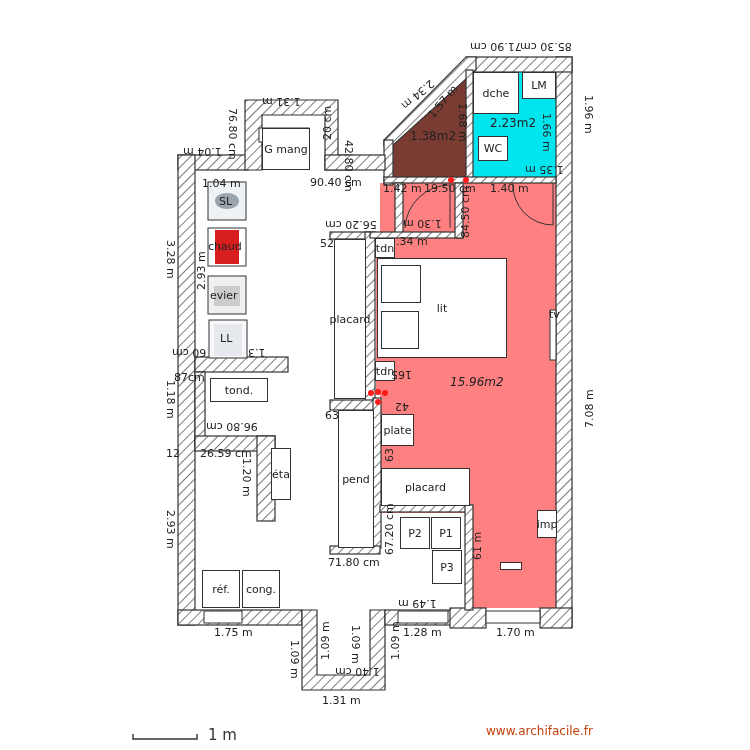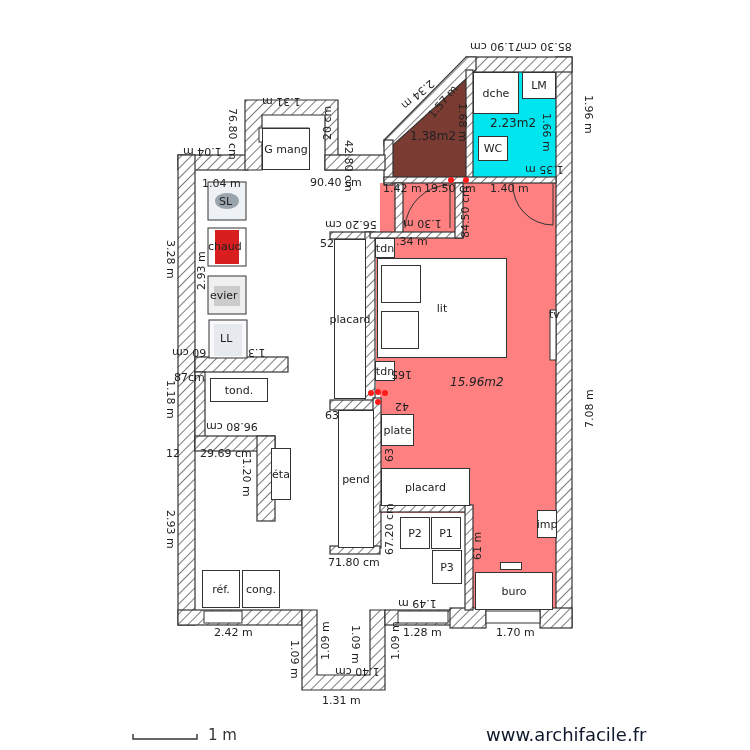--- a/index.html
+++ b/index.html
@@ -4,21 +4,21 @@
 <style>
   html,body{margin:0;padding:0;background:#fff;}
   body{width:750px;height:750px;position:relative;overflow:hidden;font-family:"DejaVu Sans","Liberation Sans",sans-serif;color:#222;}
   #plan{position:absolute;left:0;top:0;width:750px;height:750px;}
   .lbl{position:absolute;font-size:11px;line-height:12px;white-space:nowrap;color:#222;}
   .lbl.big{font-size:12px;}
   .rot180{transform:rotate(180deg);}
   .rot90{transform:rotate(90deg);transform-origin:left top;}
   .rot270{transform:rotate(-90deg);transform-origin:left top;}
   .obj{position:absolute;background:#fff;border:1.5px solid #333;box-sizing:border-box;font-size:11px;display:flex;align-items:center;justify-content:center;color:#222;}
-  .credit{position:absolute;left:486px;top:724px;font-size:18px;color:#0f172a;}
+  .credit{position:absolute;left:486px;top:724px;font-size:12px;color:#c2410c;}
   .scale-lbl{position:absolute;left:208px;top:726px;font-size:15px;color:#333;}
 </style>
 </head>
 <body>
 
 <div id="plan">
 <svg width="750" height="750" viewBox="0 0 750 750">
   <defs>
     <pattern id="hatch" patternUnits="userSpaceOnUse" width="7" height="7" patternTransform="rotate(45)">
       <rect width="7" height="7" fill="#fff"></rect>
@@ -138,21 +138,20 @@
 <div class="obj" style="left:375px;top:361px;width:20px;height:20px;">tdn</div>
 <div class="lbl" style="left:549px;top:309px;">tv</div>
 <div class="obj" style="left:338px;top:410px;width:36px;height:138px;text-align:right;">pend</div>
 <div class="obj" style="left:381px;top:414px;width:33px;height:32px;">plate</div>
 <div class="obj" style="left:381px;top:468px;width:89px;height:38px;">placard</div>
 <div class="obj" style="left:537px;top:510px;width:20px;height:28px;">imp</div>
 <div class="obj" style="left:400px;top:517px;width:30px;height:32px;">P2</div>
 <div class="obj" style="left:431px;top:517px;width:30px;height:32px;">P1</div>
 <div class="obj" style="left:432px;top:550px;width:30px;height:34px;">P3</div>
 <div class="obj" style="left:500px;top:562px;width:22px;height:8px;"></div>
-<div class="obj" style="left:475px;top:572px;width:78px;height:38px;">buro</div>
 
 
 <div class="lbl big" style="left:450px;top:376px;font-style:italic;">15.96m2</div>
 <div class="lbl big" style="left:490px;top:117px;">2.23m2</div>
 <div class="lbl big" style="left:410px;top:130px;">1.38m2</div>
 
 
 <div class="lbl rot180" style="left:520px;top:40px;">85.30 cm</div>
 <div class="lbl rot180" style="left:470px;top:40px;">71.90 cm</div>
 <div class="lbl" style="left:398px;top:88px;transform:rotate(140deg);">2.34 m</div>
@@ -181,29 +180,29 @@
 <div class="lbl rot180" style="left:248px;top:346px;">1.3</div>
 <div class="lbl" style="left:320px;top:238px;">52</div>
 <div class="lbl rot180" style="left:391px;top:368px;">165</div>
 <div class="lbl rot180" style="left:395px;top:400px;">42</div>
 <div class="lbl" style="left:325px;top:410px;">63</div>
 <div class="lbl rot270" style="left:384px;top:462px;">63</div>
 <div class="lbl rot90" style="left:176px;top:380px;">1.18 m</div>
 <div class="lbl" style="left:174px;top:372px;">87cm</div>
 <div class="lbl rot180" style="left:206px;top:420px;">96.80 cm</div>
 <div class="lbl" style="left:166px;top:448px;">12</div>
-<div class="lbl" style="left:200px;top:448px;">29.69 cm</div>
+<div class="lbl" style="left:200px;top:448px;">26.59 cm</div>
 <div class="lbl rot90" style="left:252px;top:458px;">1.20 m</div>
 <div class="lbl rot90" style="left:176px;top:510px;">2.93 m</div>
 <div class="lbl rot270" style="left:584px;top:428px;">7.08 m</div>
 <div class="lbl rot270" style="left:384px;top:555px;">67.20 cm</div>
 <div class="lbl" style="left:328px;top:557px;">71.80 cm</div>
 <div class="lbl rot270" style="left:472px;top:560px;">61 m</div>
 <div class="lbl rot180" style="left:398px;top:597px;">1.49 m</div>
-<div class="lbl" style="left:214px;top:627px;">2.42 m</div>
+<div class="lbl" style="left:214px;top:627px;">1.75 m</div>
 <div class="lbl" style="left:403px;top:627px;">1.28 m</div>
 <div class="lbl" style="left:496px;top:627px;">1.70 m</div>
 <div class="lbl rot90" style="left:300px;top:640px;">1.09 m</div>
 <div class="lbl rot270" style="left:320px;top:660px;">1.09 m</div>
 <div class="lbl rot90" style="left:361px;top:625px;">1.09 m</div>
 <div class="lbl rot270" style="left:390px;top:660px;">1.09 m</div>
 <div class="lbl rot180" style="left:335px;top:665px;">1.40 cm</div>
 <div class="lbl" style="left:322px;top:695px;">1.31 m</div>
 
 <div class="scale-lbl">1 m</div>

